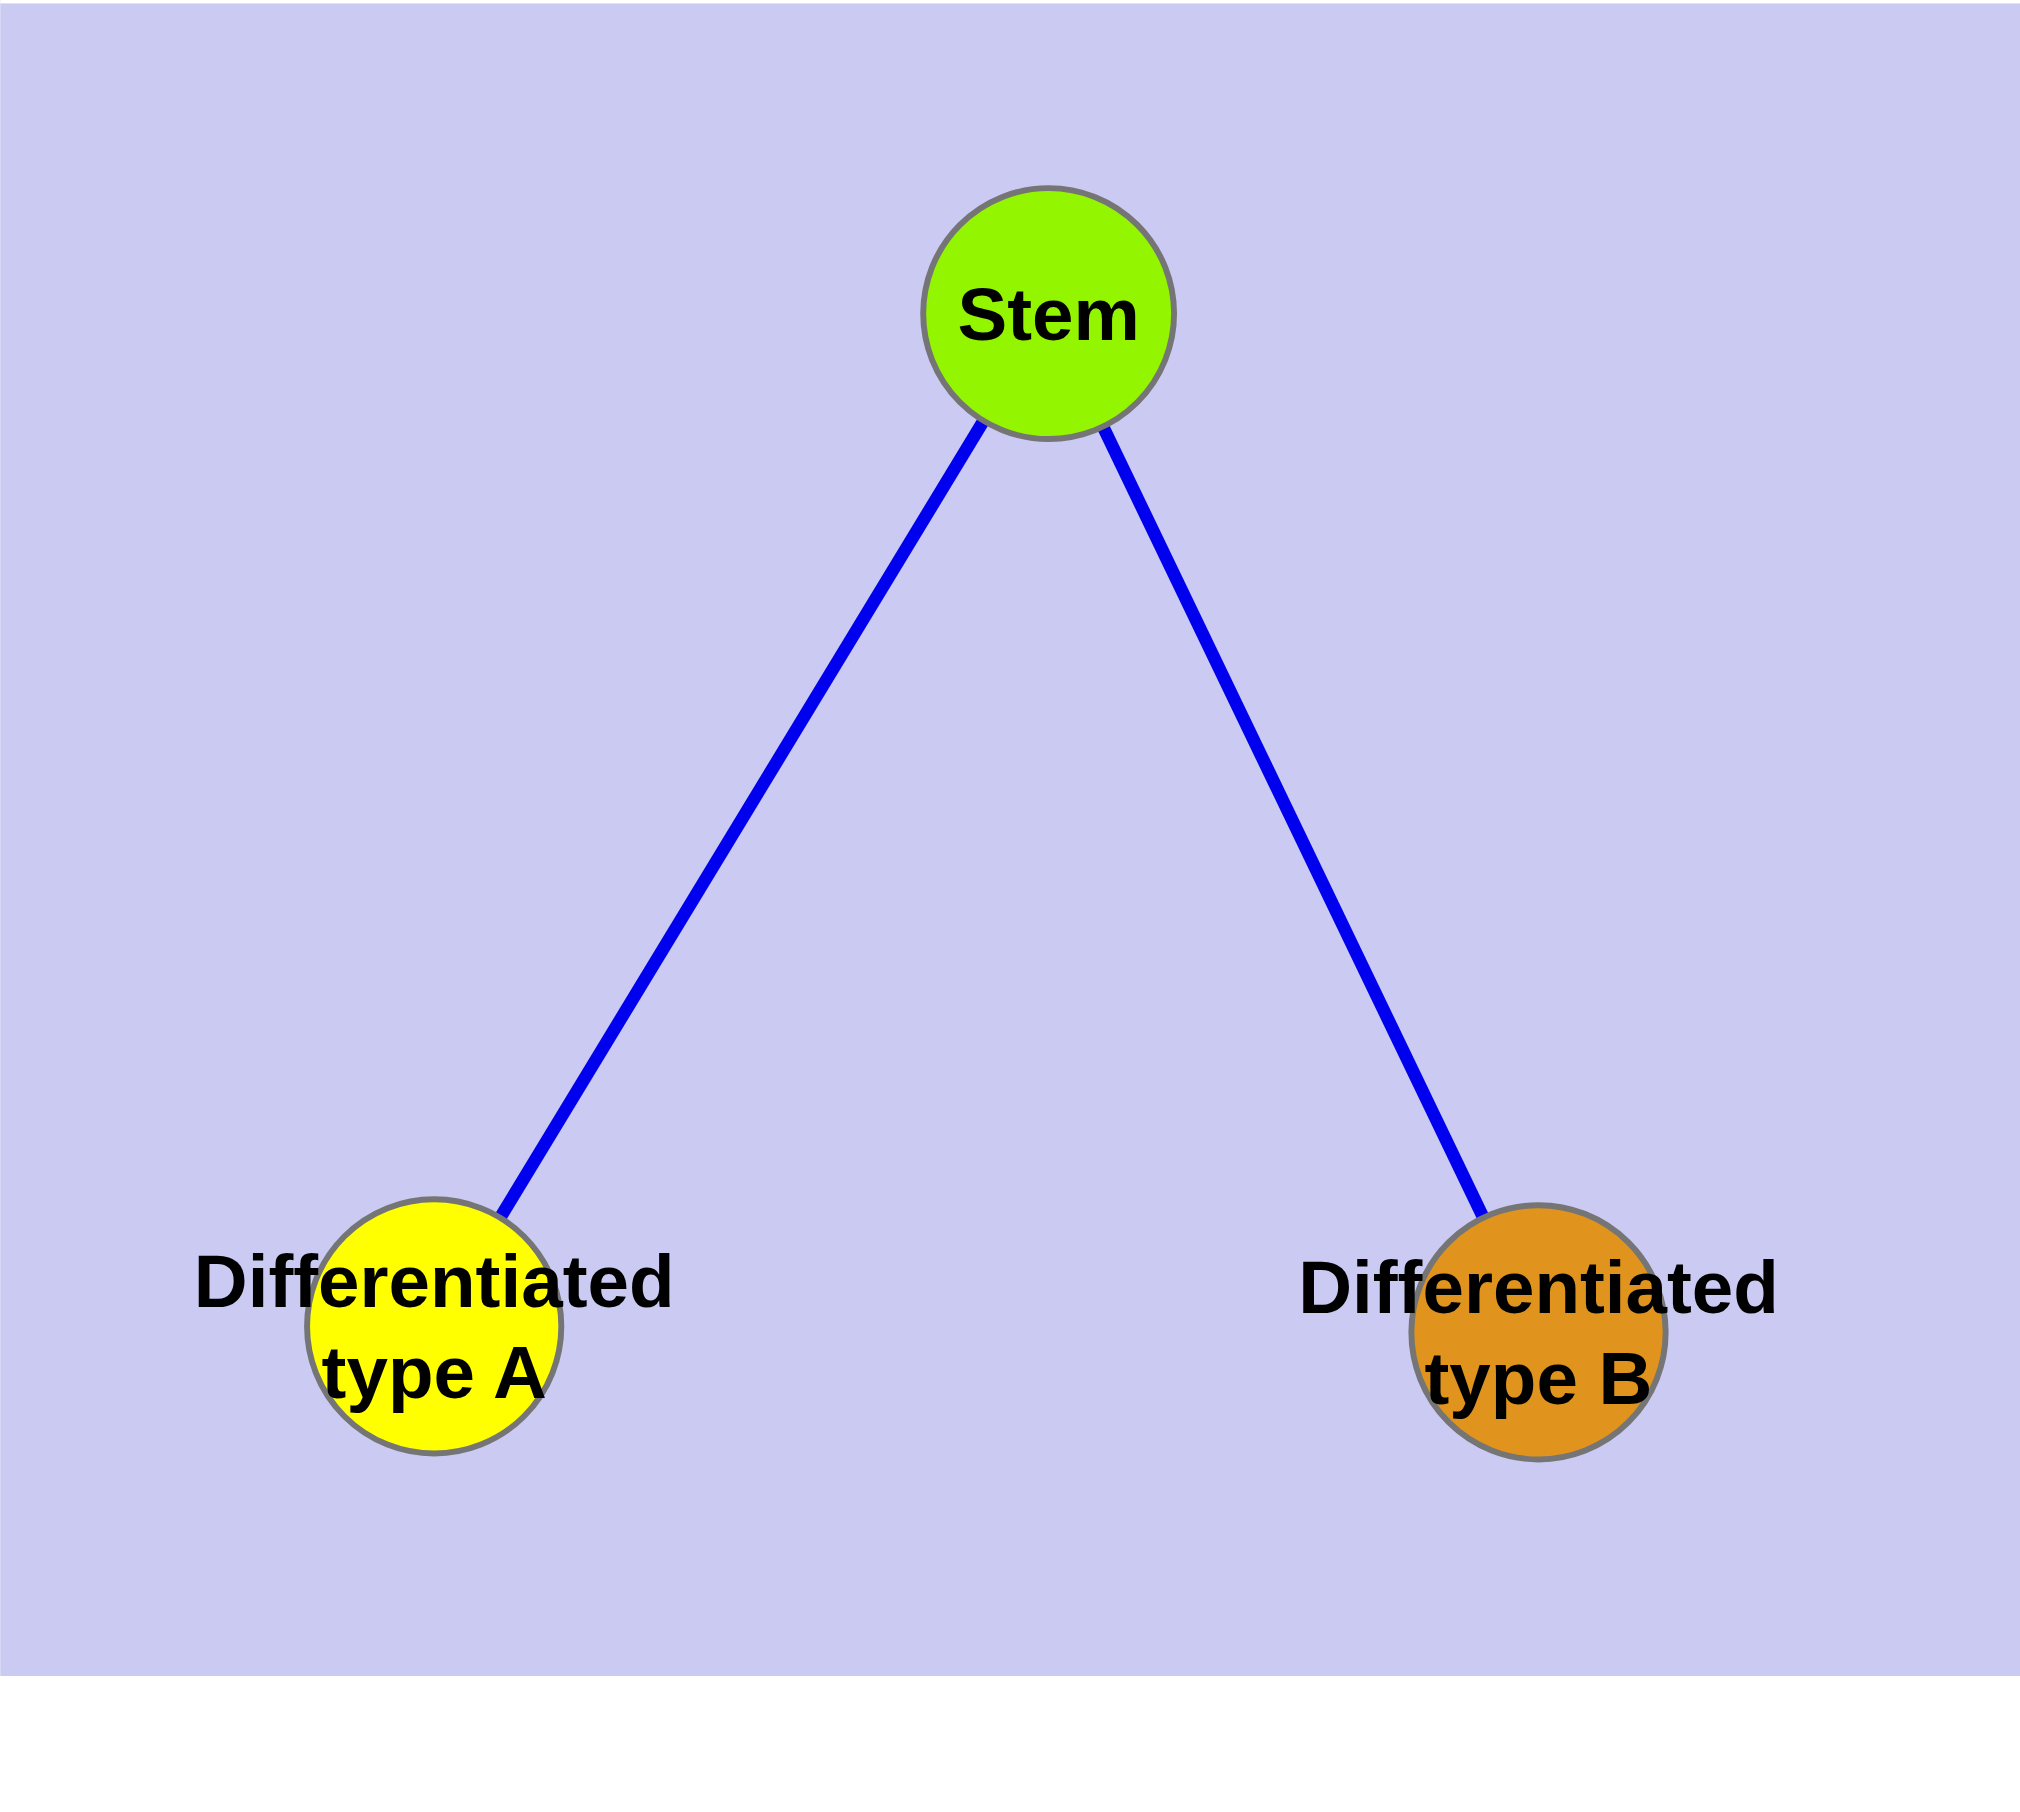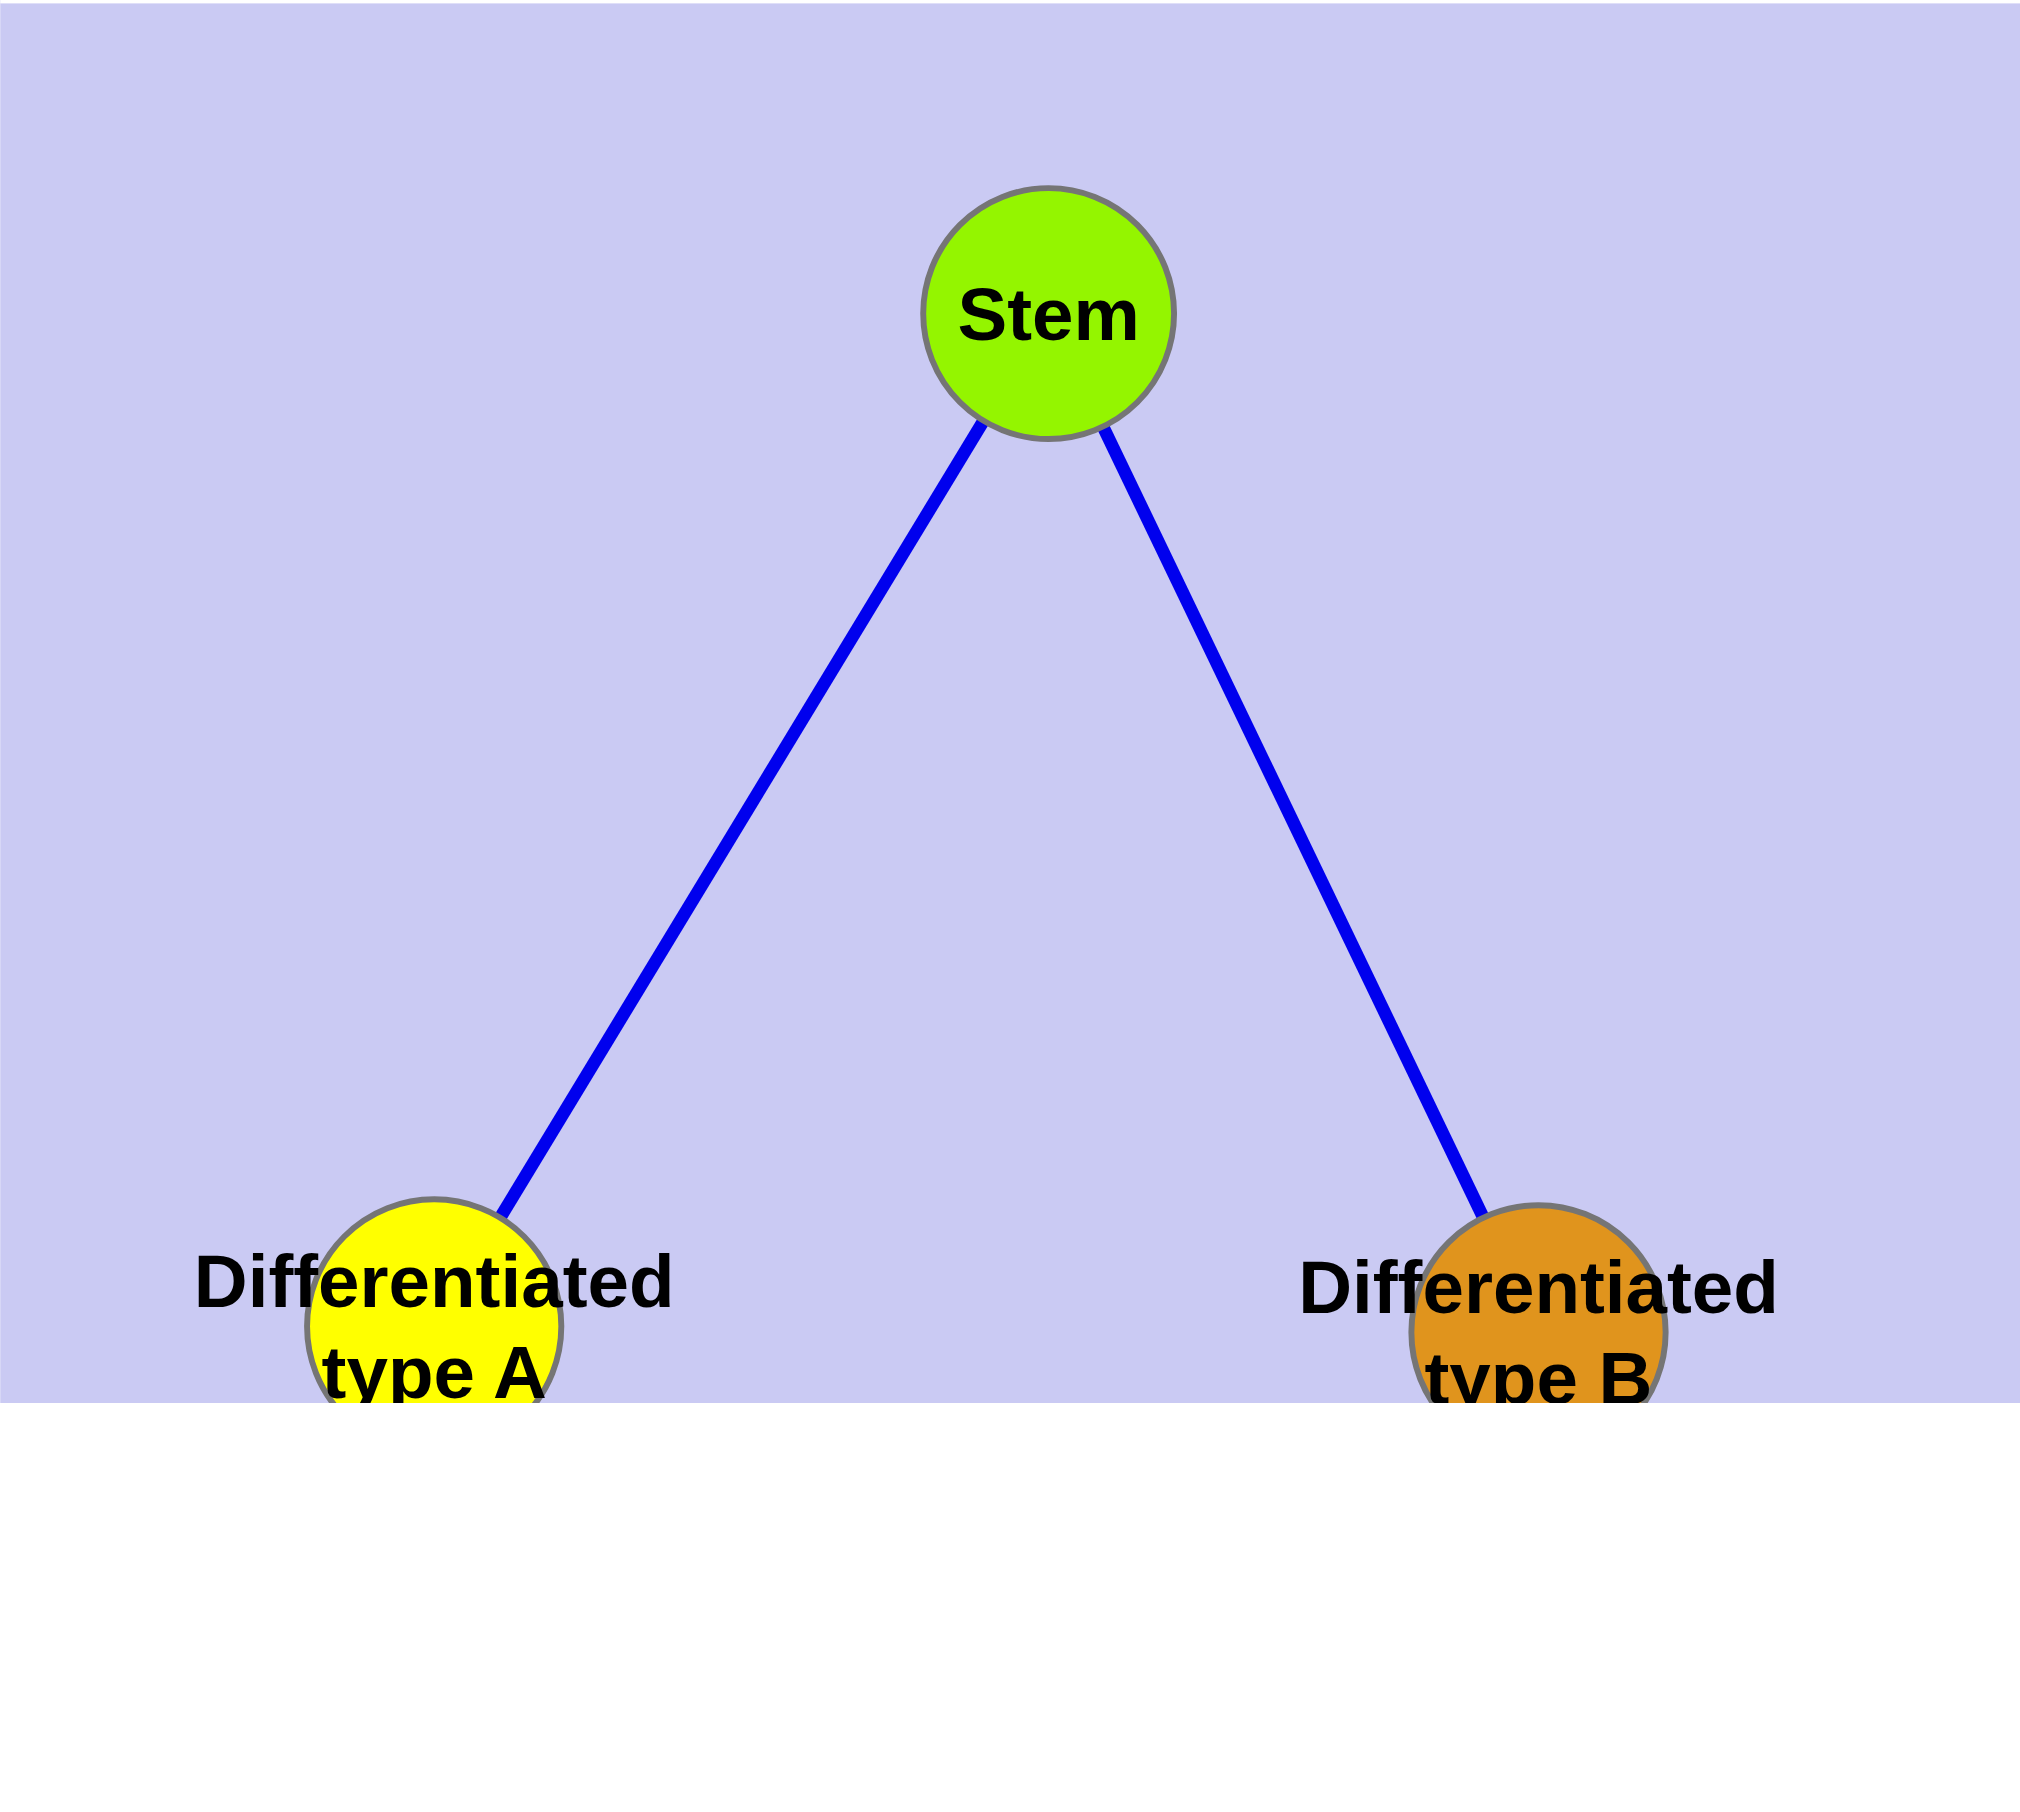--- a/index.html
+++ b/index.html
@@ -2,21 +2,21 @@
 <html style="font-size:13.6px"><head>
 <meta charset="utf-8">
 <style>
   html, body {
     margin: 0;
     padding: 0;
     background: #ffffff;
   }
   .stage {
     width: 2021px;
-    height: 1403px;
+    height: 1676px;
     position: relative;
     overflow: hidden;
   }
   svg { display: block; }
   .edge-line {
     stroke-width: 15px;
     stroke-linecap: butt;
   }
   .node-circle {
     stroke-width: 7px;

